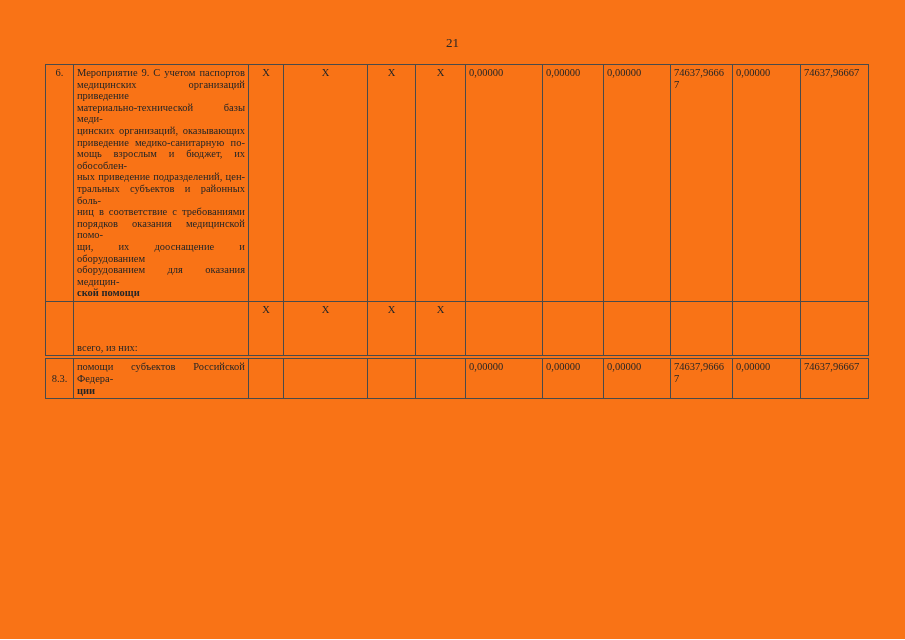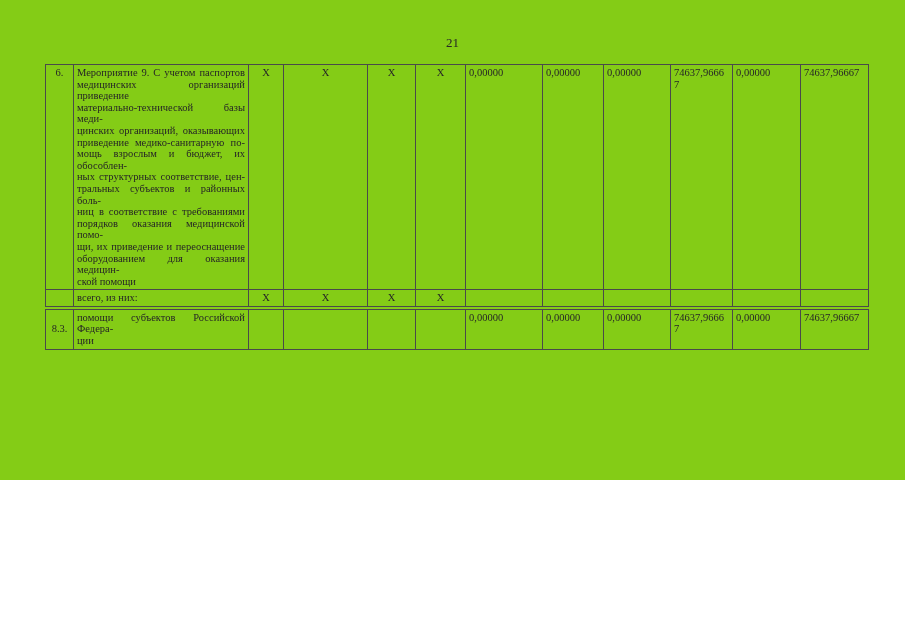--- a/index.html
+++ b/index.html
@@ -3,22 +3,22 @@
 <meta charset="utf-8">
 <style>
   html, body {
     margin: 0;
     padding: 0;
     background: #ffffff;
   }
   .page {
     position: relative;
     width: 905px;
-    height: 480px;
-    background: #84cc16;
+    height: 639px;
+    background: #f97316;
     color: #262626;
     font-family: "Liberation Serif", "DejaVu Serif", serif;
     overflow: hidden;
   }
   .page-number {
     position: absolute;
     top: 36px;
     left: 0;
     width: 100%;
     text-align: center;
@@ -51,22 +51,22 @@
   td.cell-num { text-align: center; padding: 2px 1px; }
   td.cell-num.mid { vertical-align: middle; }
   td.cell-desc { padding: 2px 2px 2px 5px; }
   td.cell-x { text-align: center; }
   td.cell-val {
     padding: 2px 4px 2px 3px;
     word-break: break-all;
     overflow-wrap: anywhere;
   }
   .jline { text-align: justify; text-align-last: justify; }
-  .jline.last { text-align-last: left; }
-  .plainline { text-align: left; }
+  .jline.last { text-align-last: left; font-weight: bold; }
+  .plainline { text-align: left; margin-top: 38px; }
 </style>
 </head>
 <body>
 
 <div class="page">
 
   <div class="page-number">21</div>
 
   <table class="doc-table">
     <colgroup>
@@ -89,25 +89,25 @@
         <td class="cell-num">
           <span>6.</span>
         </td>
         <td class="cell-desc">
           <div class="jline">Мероприятие 9. С учетом паспортов</div>
           <div class="jline">медицинских организаций приведение</div>
           <div class="jline">материально-технической базы меди-</div>
           <div class="jline">цинских организаций, оказывающих</div>
           <div class="jline">приведение медико-санитарную по-</div>
           <div class="jline">мощь взрослым и бюджет, их обособлен-</div>
-          <div class="jline">ных структурных соответствие, цен-</div>
+          <div class="jline">ных приведение подразделений, цен-</div>
           <div class="jline">тральных субъектов и районных боль-</div>
           <div class="jline">ниц в соответствие с требованиями</div>
           <div class="jline">порядков оказания медицинской помо-</div>
-          <div class="jline">щи, их приведение и переоснащение</div>
+          <div class="jline">щи, их дооснащение и оборудованием</div>
           <div class="jline">оборудованием для оказания медицин-</div>
           <div class="jline last">ской помощи</div>
         </td>
         <td class="cell-x">X</td>
         <td class="cell-x">X</td>
         <td class="cell-x">X</td>
         <td class="cell-x">X</td>
         <td class="cell-val">0,00000</td>
         <td class="cell-val">0,00000</td>
         <td class="cell-val">0,00000</td>

